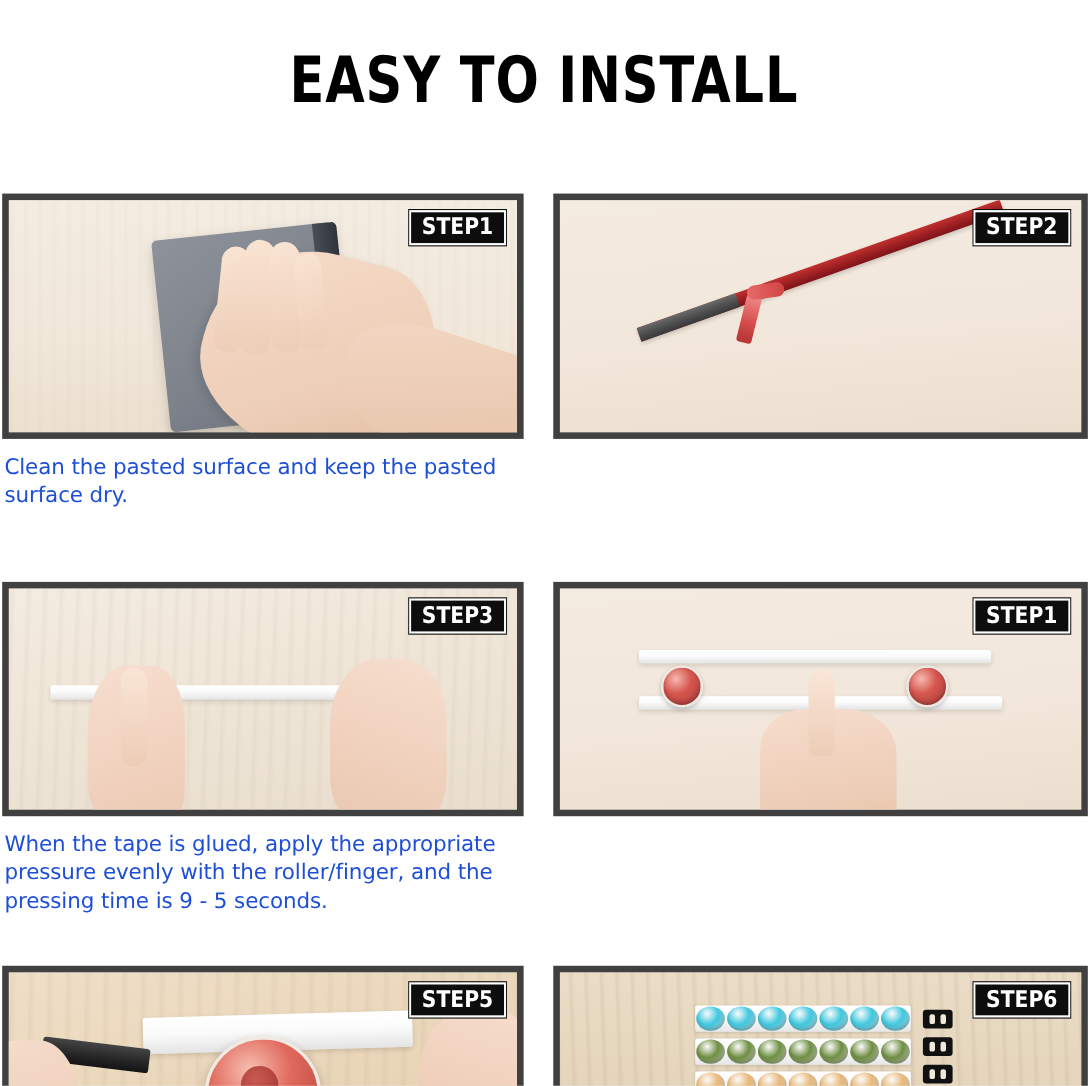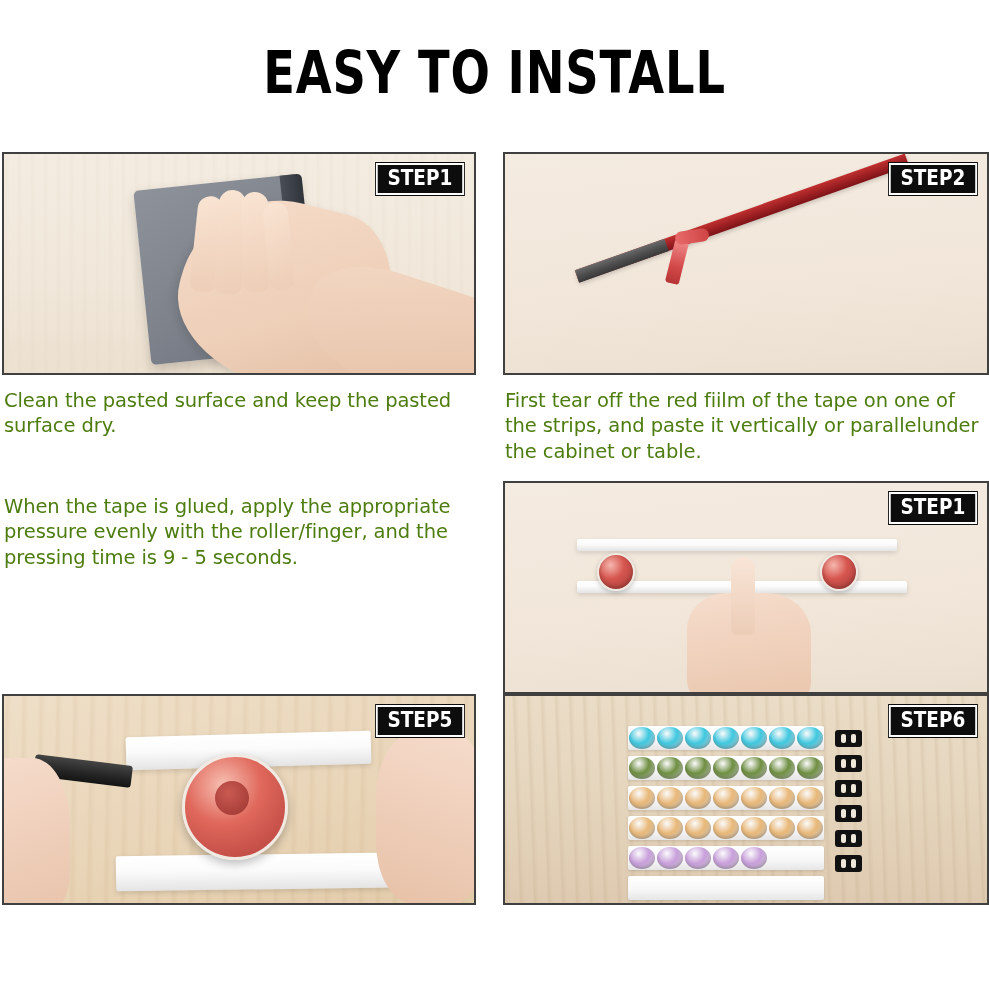--- a/index.html
+++ b/index.html
@@ -47,24 +47,25 @@
   .step-cell.col-left  { padding-left: 2px; }
   .step-cell.col-right { padding-left: 0px; }
 
   .row-1 .photo { height: 223px; }
   .row-2 .photo { height: 213px; }
   .row-3 .photo { height: 211px; }
 
   .photo {
     position: relative;
     width: 100%;
-    border: 2px solid #404040;
+    border: 6px solid #404040;
     box-sizing: border-box;
     overflow: hidden;
     background: #efe7dc;
+    margin-top: 24px;
   }
 
   
   .step-badge {
     position: absolute;
     top: 9px;
     right: 10px;
     background: #0d0d0d;
     color: #ffffff;
     font-family: "DejaVu Sans", sans-serif;
@@ -79,21 +80,21 @@
     transform: scaleX(0.88);
     transform-origin: right top;
     white-space: nowrap;
   }
 
   
   .caption {
     font-family: "DejaVu Sans", sans-serif;
     font-size: 19.5px;
     line-height: 1.32;
-    color: #4d7c0f;
+    color: #1d4ed8;
     padding: 13px 4px 11px 2px;
     letter-spacing: -0.1px;
   }
   .row-1 .caption { min-height: 82px; }
   .row-2 .caption { min-height: 88px; }
 
   
   .wood-light {
     position: absolute; inset: 0;
     background:
@@ -388,24 +389,31 @@
 
   <div class="step-cell col-right row-1">
     <div class="photo">
       <div class="wall-flat"></div>
       <div class="tape-red"></div>
       <div class="tape-gray"></div>
       <div class="tape-peel"></div>
       <div class="tape-peel2"></div>
       <div class="step-badge">STEP2</div>
     </div>
-    <div class="caption">First tear off the red fiilm of the tape on one of the strips, and paste it vertically or parallelunder the cabinet or table.</div>
   </div>
 
   <div class="step-cell col-left row-2">
+    <div class="photo">
+      <div class="wood-light"></div>
+      <div class="strip-h p3-strip"></div>
+      <div class="hand-l"></div>
+      <div class="hand-l-finger"></div>
+      <div class="hand-r"></div>
+      <div class="step-badge">STEP3</div>
+    </div>
     <div class="caption">When the tape is glued, apply the appropriate pressure evenly with the roller/finger, and the pressing time is 9 - 5 seconds.</div>
   </div>
 
   <div class="step-cell col-right row-2">
     <div class="photo">
       <div class="wall-flat"></div>
       <div class="strip-h p4-strip-top"></div>
       <div class="strip-h p4-strip-bot"></div>
       <div class="pod-red pod-a"></div>
       <div class="pod-red pod-b"></div>

